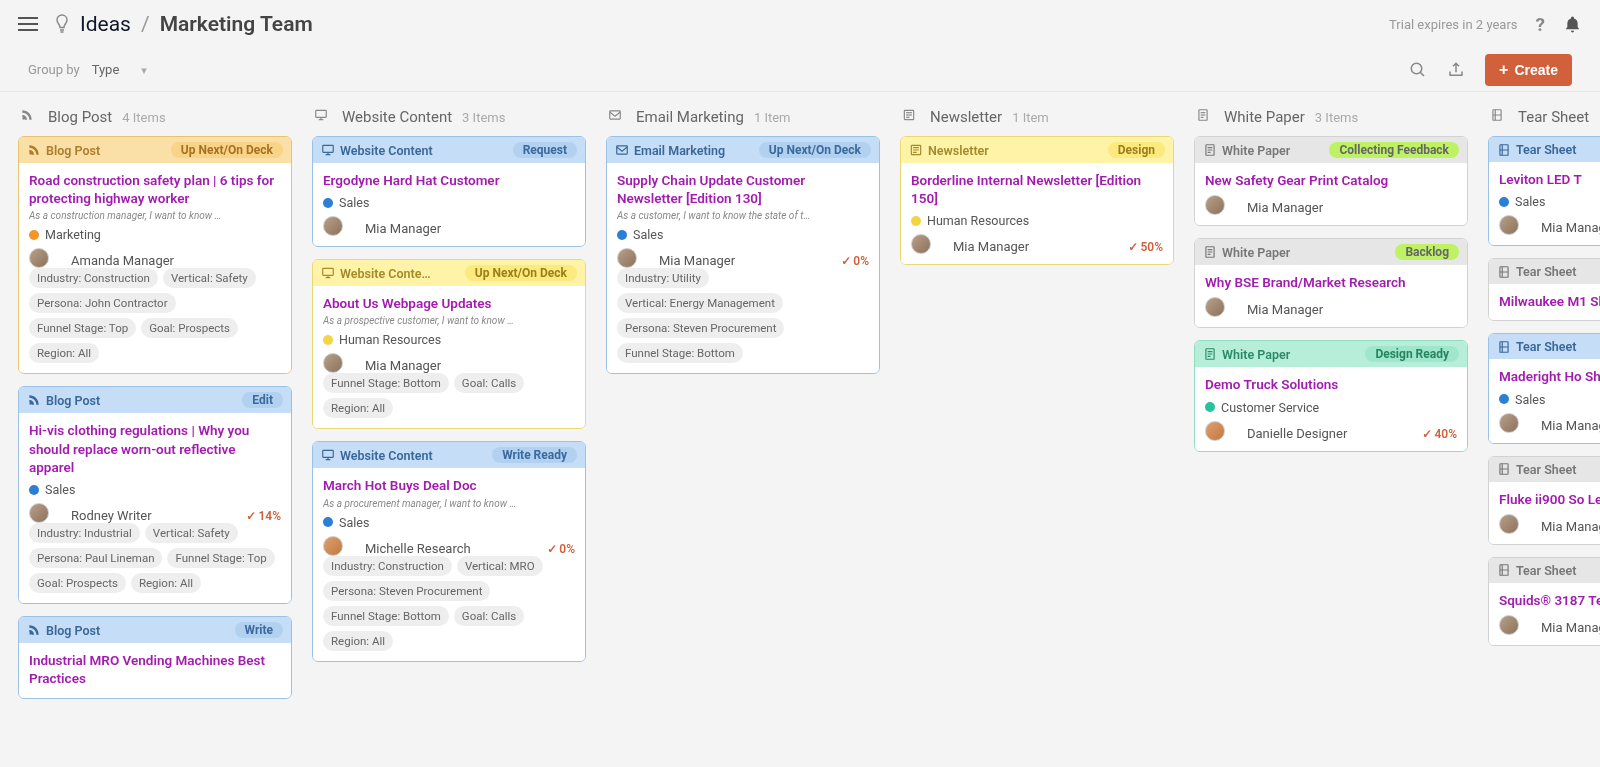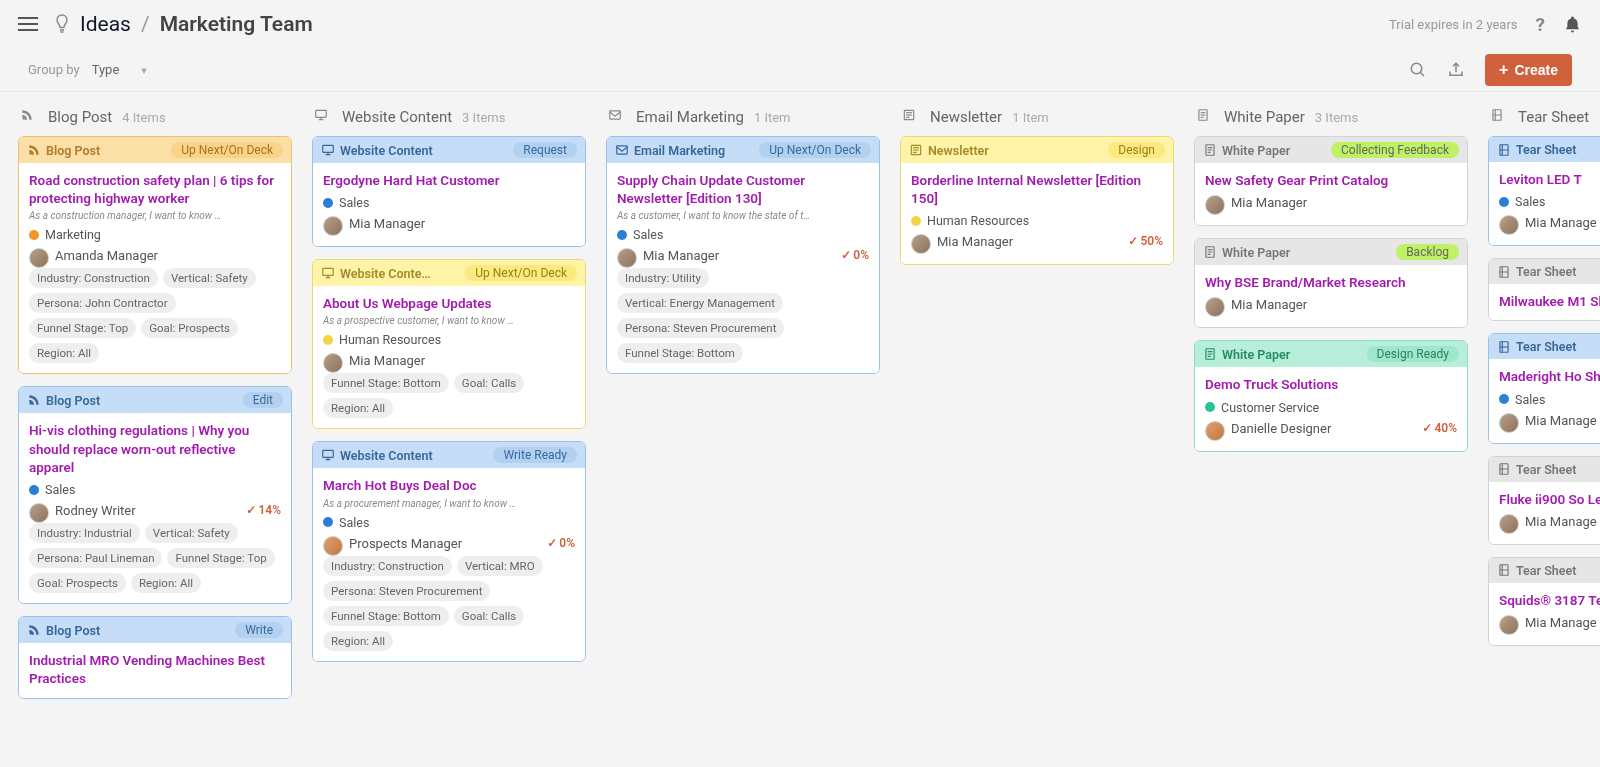--- a/index.html
+++ b/index.html
@@ -26,27 +26,27 @@
 .create-btn .plus{font-size:16px;font-weight:700}
 .board{display:flex;gap:14px;padding:12px 18px;overflow-x:auto;height:calc(767px - 92px)}
 .column{flex:0 0 280px;display:flex;flex-direction:column;min-width:280px}
 .col-header{display:flex;align-items:center;gap:10px;padding:4px 2px 10px;color:#666;font-size:15px}
 .col-header .hicon{width:18px;height:18px;color:#888}
 .col-count{color:#aaa;font-size:13px}
 .col-body{flex:1;overflow-y:auto;display:flex;flex-direction:column;gap:12px;padding-right:6px}
 .card{border:1px solid #d5d5d5;border-radius:6px;background:#fff;overflow:hidden;cursor:pointer}
 .card-head{display:flex;align-items:center;padding:5px 8px;gap:6px;font-size:12.5px;font-weight:600}
 .card-head .type{display:flex;align-items:center;gap:5px}
-.pill{margin-left:auto;padding:1px 10px;border-radius:10px;font-size:12px;font-weight:400;white-space:nowrap}
+.pill{margin-left:auto;padding:1px 10px;border-radius:10px;font-size:12px;font-weight:700;white-space:nowrap}
 .card-body{padding:8px 10px 10px;background:#fff}
 .card-title{font-size:13.5px;font-weight:600;color:#a21caf;line-height:1.35}
 .card-desc{font-size:10px;font-style:italic;color:#888;margin-top:3px;white-space:nowrap;overflow:hidden;text-overflow:ellipsis}
 .dot-row{display:flex;align-items:center;gap:6px;margin-top:6px;font-size:12.5px;color:#555}
 .dot{width:10px;height:10px;border-radius:50%}
-.person-row{display:flex;align-items:flex-start;gap:6px;margin-top:6px;font-size:13px;color:#555}
+.person-row{display:flex;align-items:flex-end;gap:22px;margin-top:6px;font-size:13px;color:#555}
 .avatar{width:20px;height:20px;border-radius:50%;background:linear-gradient(135deg,#b8a088,#8d715c);border:1px solid #ccc;flex:0 0 20px}
 .av2{background:linear-gradient(135deg,#e0a070,#c07840)}
 .tags{display:flex;flex-wrap:wrap;gap:5px;margin-top:0}
 .tag{background:#eee;color:#666;font-size:11.5px;padding:3px 8px;border-radius:10px}
 .progress{margin-left:auto;color:#d1603d;font-size:12px;font-weight:600;display:flex;align-items:center;gap:2px}
 .progress .chk{font-size:12px}
 
 .th-orange .card-head{background:#fadfa7;color:#b07b2a}
 .th-orange .pill{background:#f9d488;color:#a67220}
 .th-orange{border-color:#e8c26f}
@@ -300,21 +300,21 @@
     </div>
           <div class="card-body">
       <div class="card-title">March Hot Buys Deal Doc</div>
             <div class="card-desc">As a procurement manager, I want to know …</div>
             <div class="dot-row">
               <span class="dot dc-blue"></span>
               <span>Sales</span>
             </div>
             <div class="person-row">
               <span class="avatar av2"></span>
-              <span>Prospects Manager</span>
+              <span>Michelle Research</span>
               <span class="progress"><span class="chk">✓</span>0%</span>
             </div>
             <div class="tags">
               <span class="tag">Industry: Construction</span>
               <span class="tag">Vertical: MRO</span>
               <span class="tag">Persona: Steven Procurement</span>
               <span class="tag">Funnel Stage: Bottom</span>
               <span class="tag">Goal: Calls</span>
               <span class="tag">Region: All</span>
             </div>

